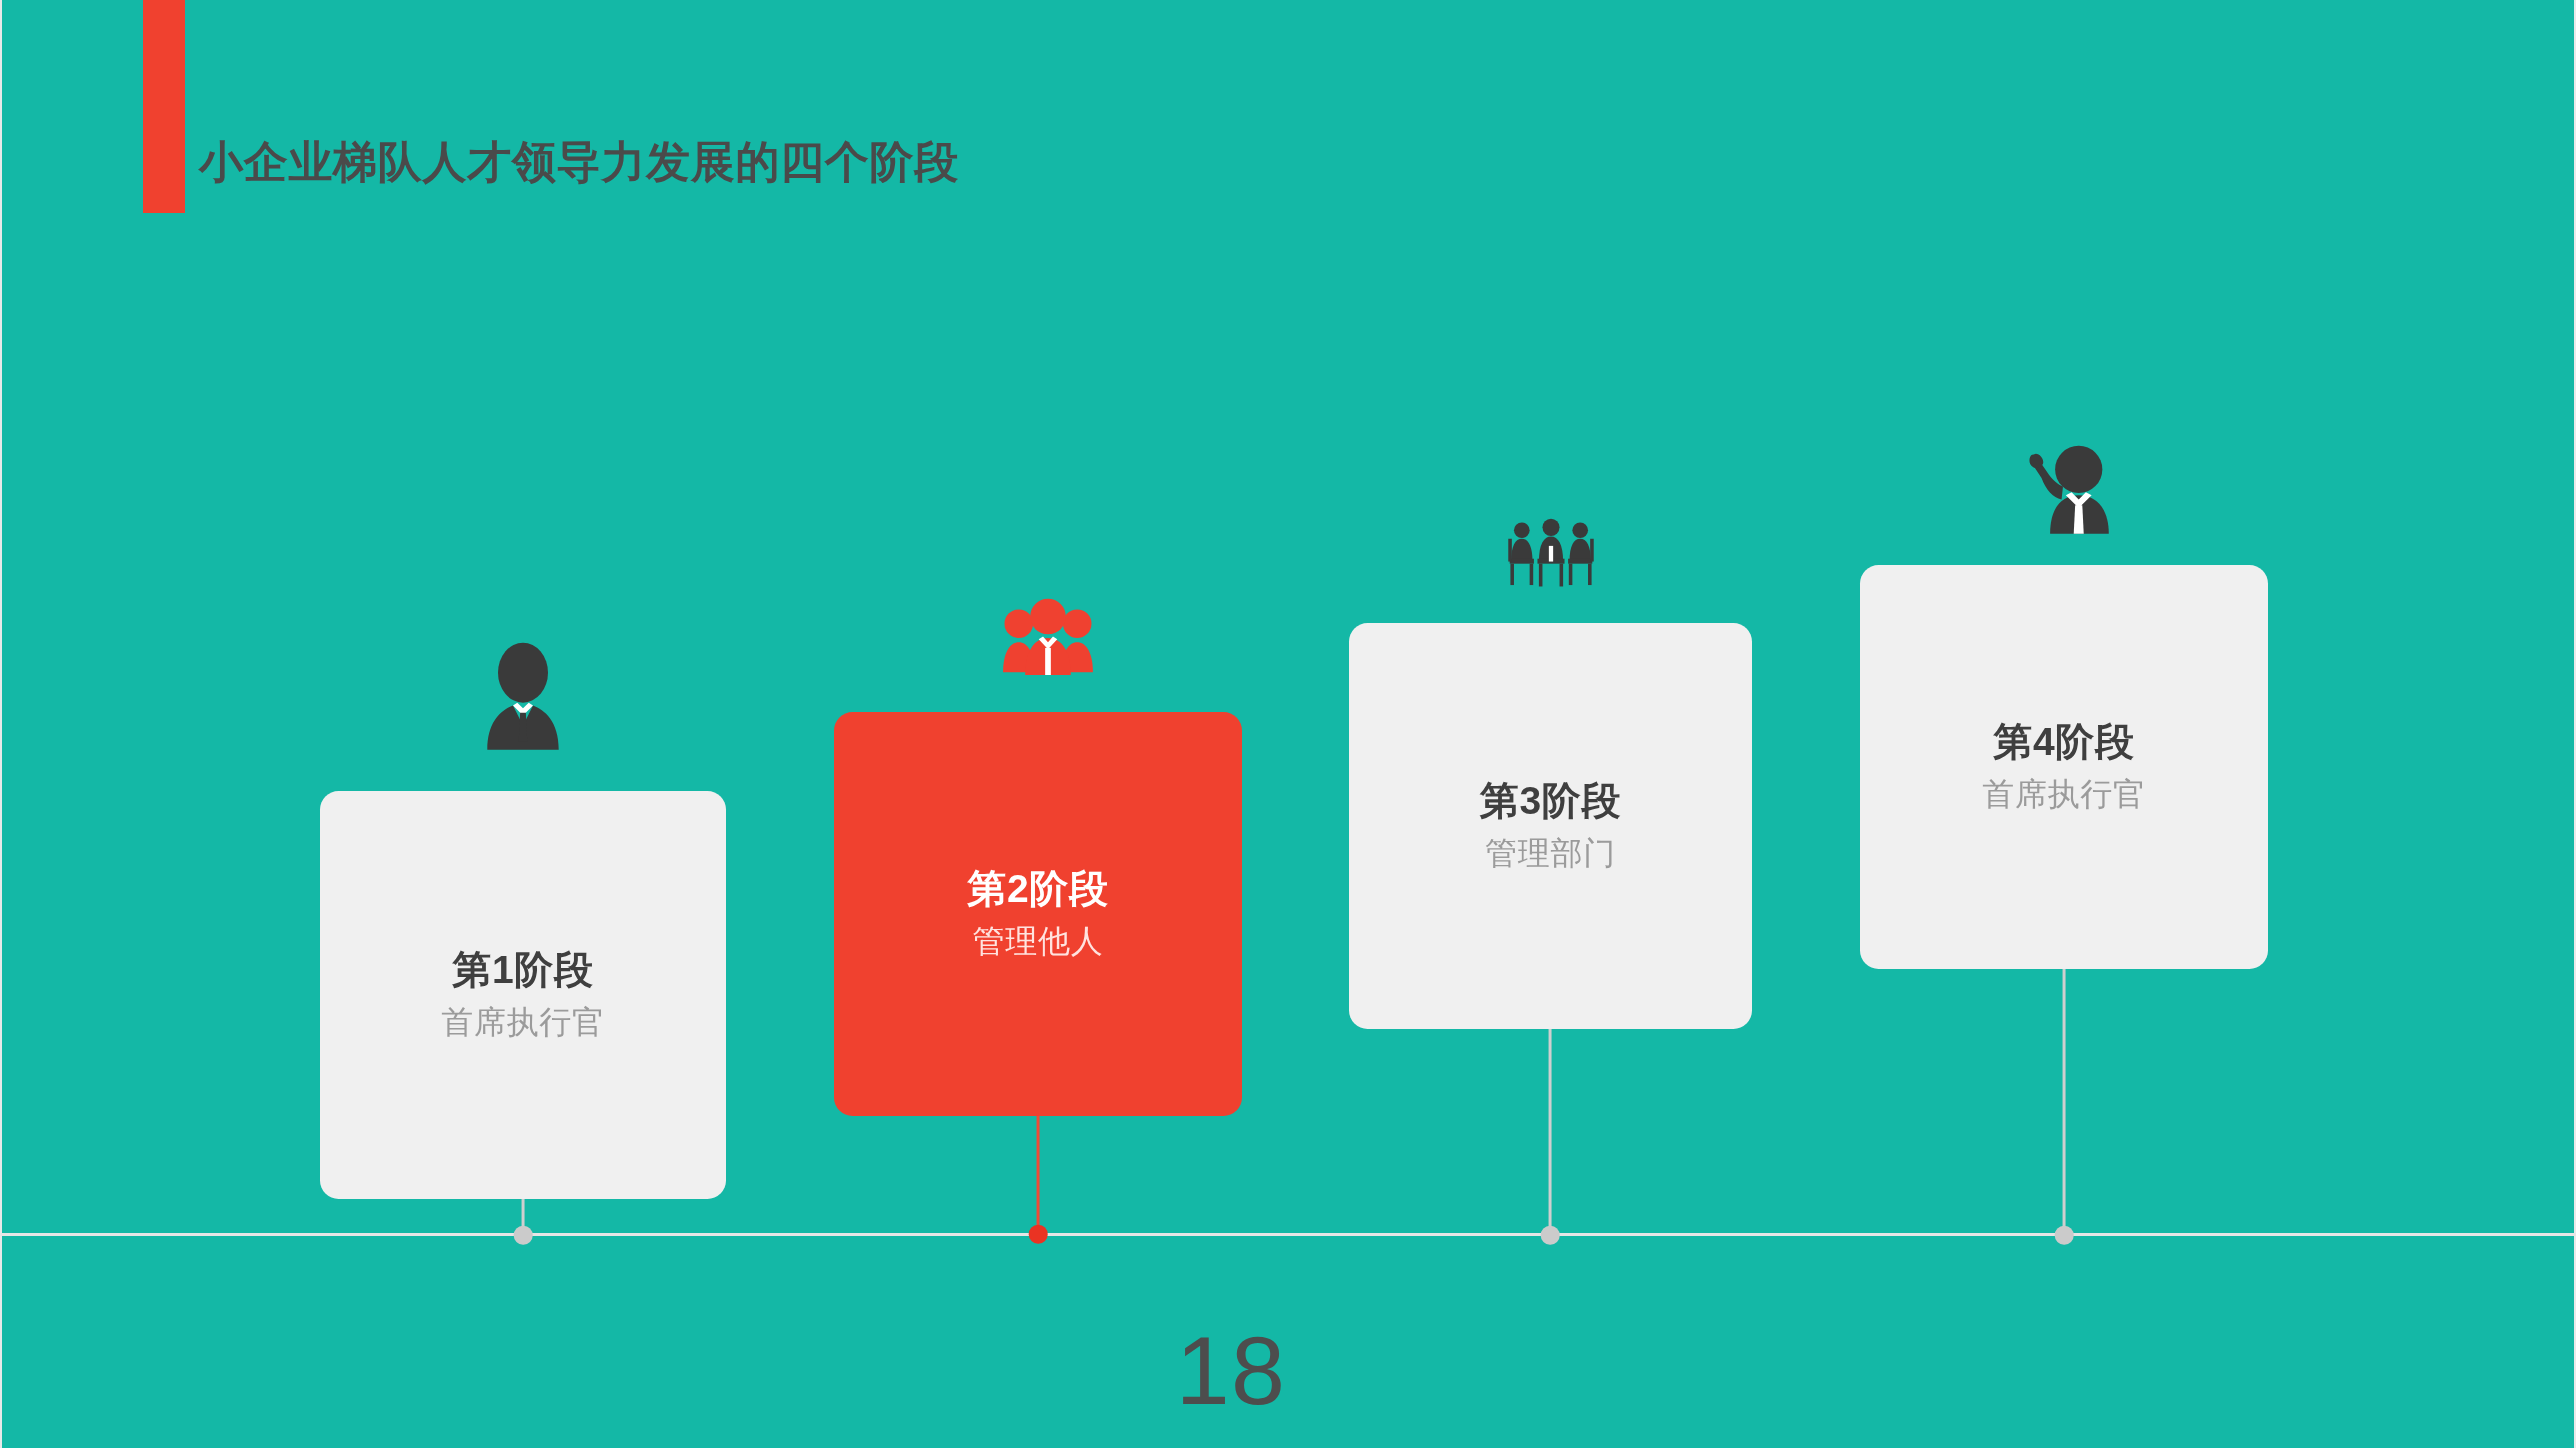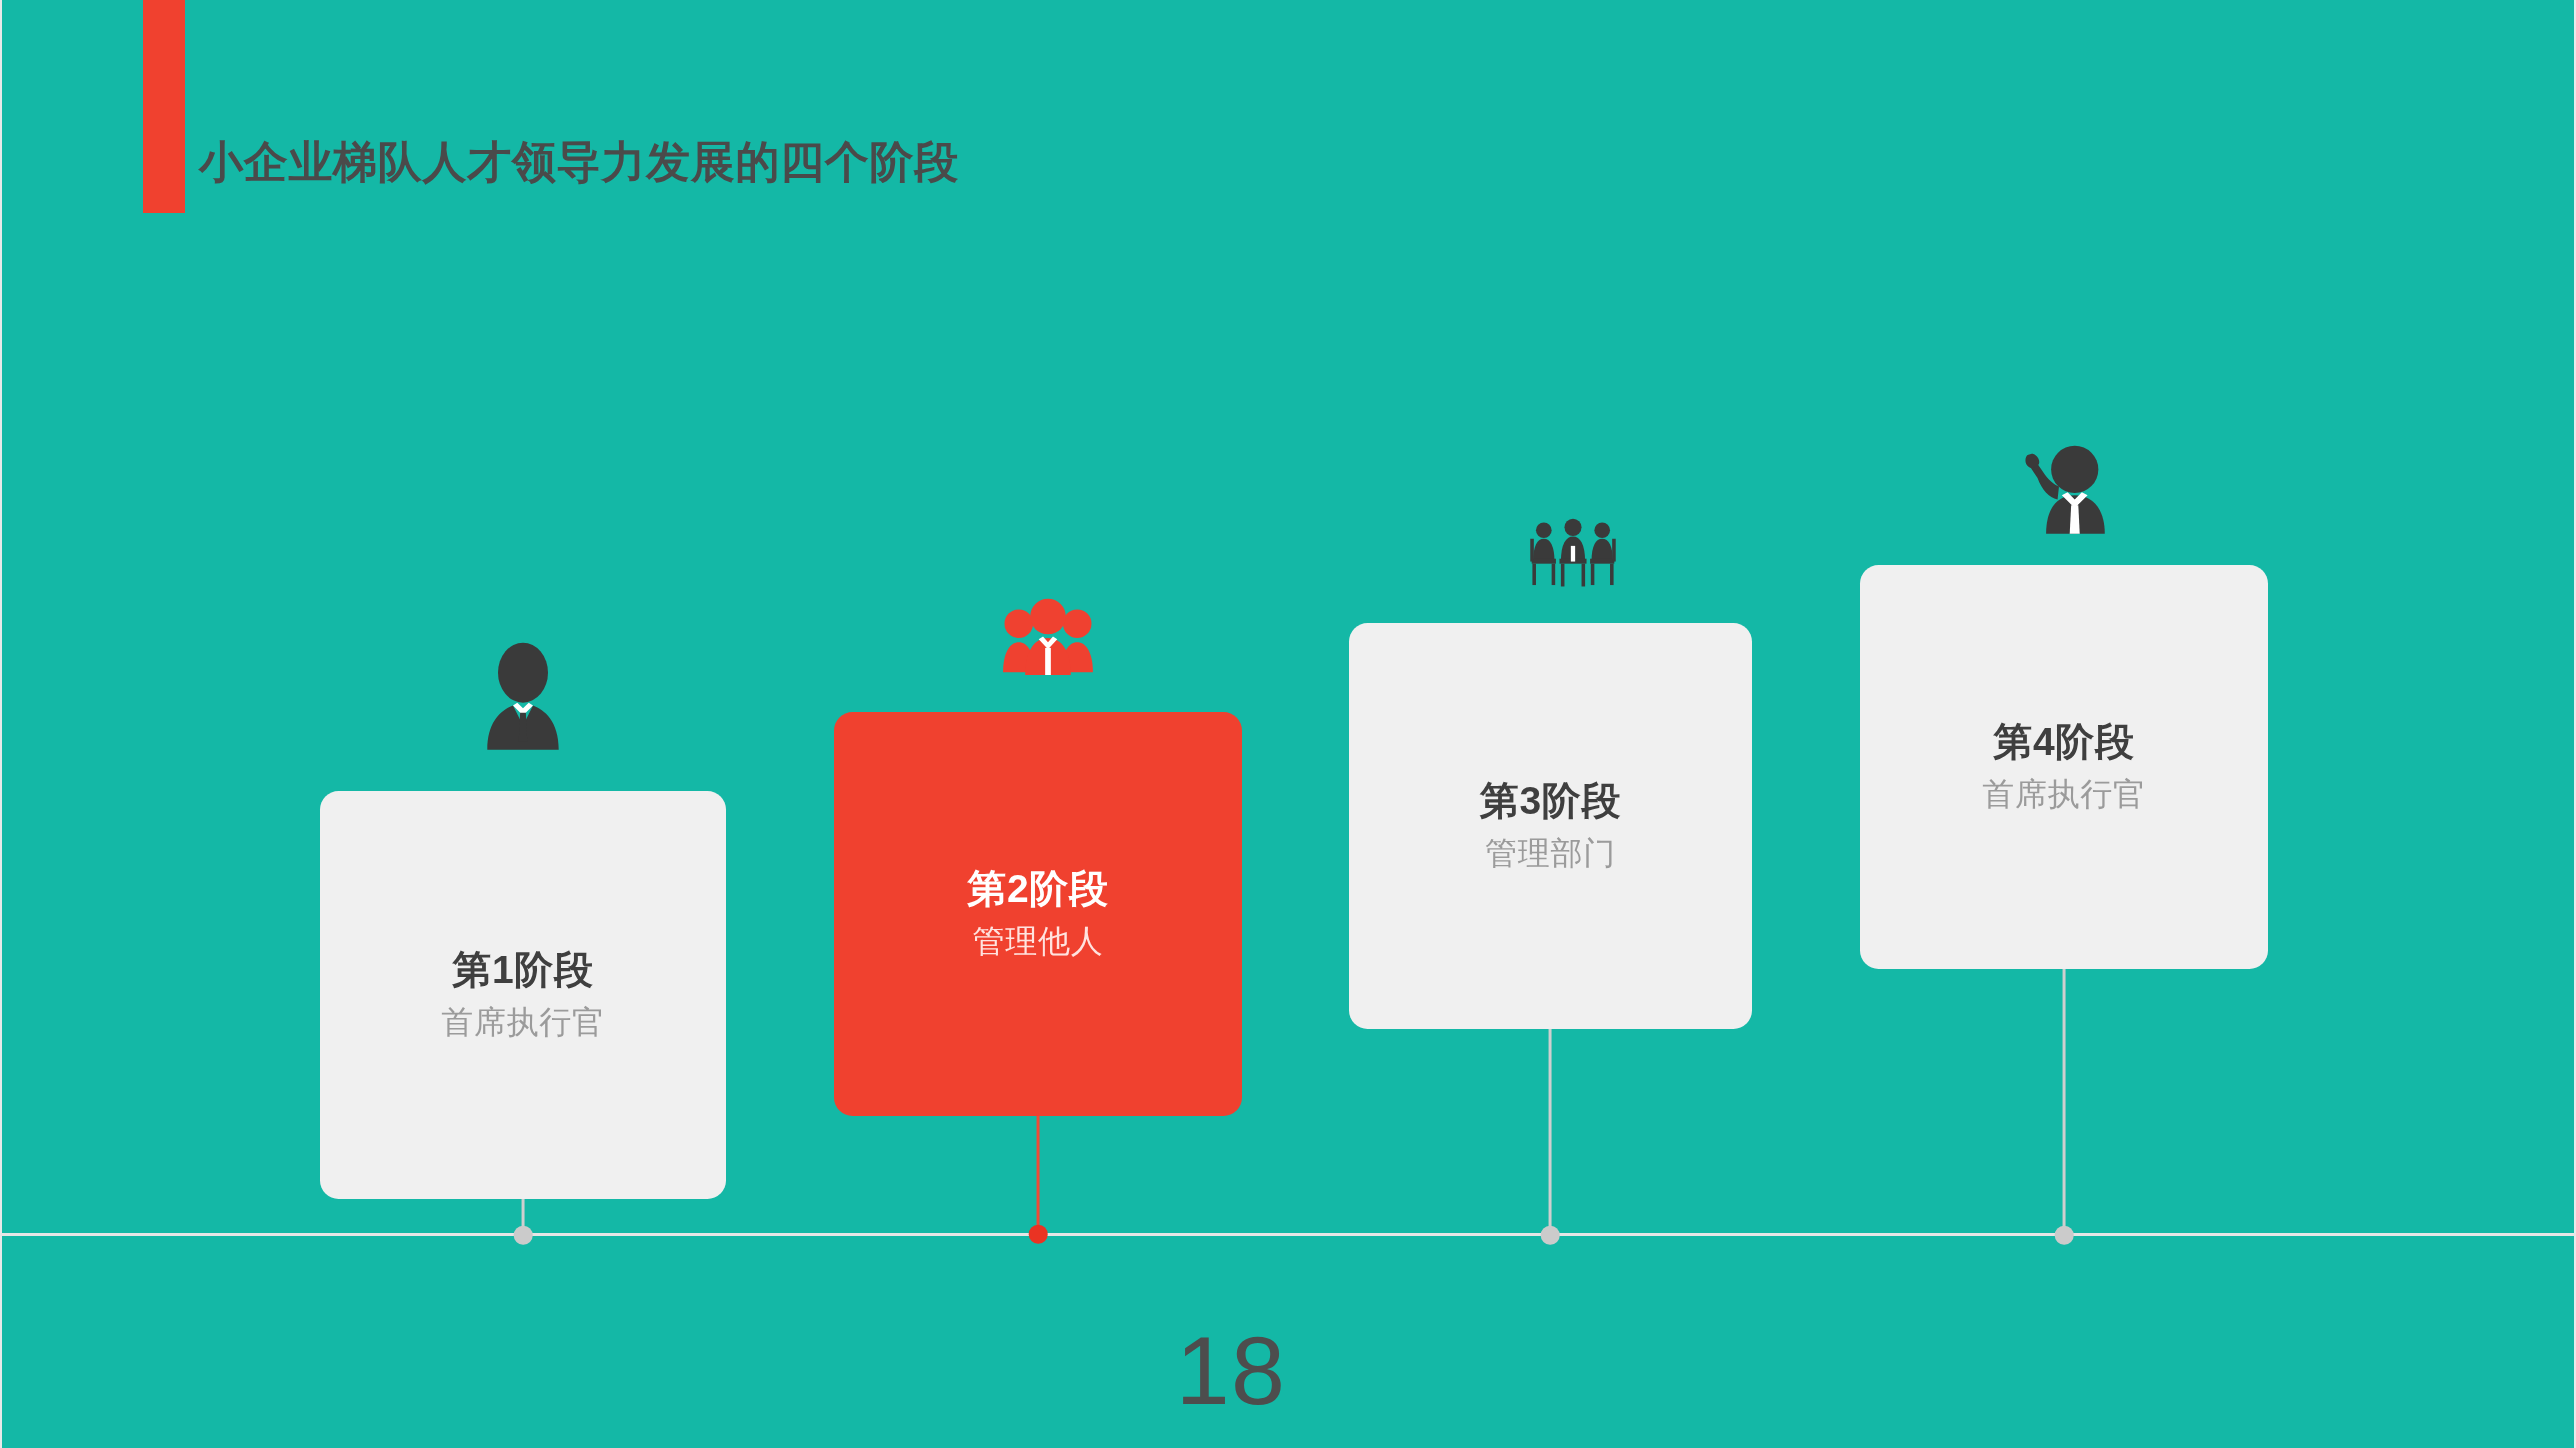--- a/index.html
+++ b/index.html
@@ -180,21 +180,21 @@
       </svg>
     </span>
     <div class="card active" style="width:408px; height:404px;">
       <div class="card-title">第2阶段</div>
       <div class="card-sub">管理他人</div>
     </div>
     <div class="stem active" style="left:204px; top:404px; height:117px;"></div>
     <div class="dot active" style="left:204px; top:522px;"></div>
   </div>
 
-  <div class="stage" style="left:1349px; top:623px; width:403px; height:406px;padding-left:44px;">
+  <div class="stage" style="left:1349px; top:623px; width:403px; height:406px;">
     <span class="icon-wrap" style="top:-106px;">
       <svg width="94" height="72" viewBox="0 0 132 100" aria-hidden="true">
 
         <circle cx="25" cy="18" r="11" fill="#3a3a3a"></circle>
         <path d="M10 62 C10 40 16 30 25 30 C34 30 40 40 40 62 Z" fill="#3a3a3a"></path>
         <rect x="8" y="58" width="34" height="7" fill="#3a3a3a"></rect>
         <rect x="9" y="65" width="5" height="30" fill="#3a3a3a"></rect>
         <rect x="36" y="65" width="5" height="30" fill="#3a3a3a"></rect>
         <rect x="6" y="30" width="5" height="32" fill="#3a3a3a"></rect>
 
@@ -214,21 +214,21 @@
       </svg>
     </span>
     <div class="card muted" style="width:403px; height:406px;">
       <div class="card-title">第3阶段</div>
       <div class="card-sub">管理部门</div>
     </div>
     <div class="stem muted" style="left:201px; top:406px; height:206px;"></div>
     <div class="dot muted" style="left:201px; top:612px;"></div>
   </div>
 
-  <div class="stage" style="left:1860px; top:565px; width:408px; height:404px;">
+  <div class="stage" style="left:1860px; top:565px; width:408px; height:404px;padding-left:8px;">
     <span class="icon-wrap" style="top:-123px;">
       <svg width="93" height="92" viewBox="0 0 130 128" aria-hidden="true">
         <circle cx="80" cy="38" r="33" fill="#3a3a3a"></circle>
         <path d="M40 128 C40 92 56 74 80 74 C104 74 122 92 122 128 Z" fill="#3a3a3a"></path>
         <path d="M62 74 L80 92 L98 74 L90 70 L80 80 L70 70 Z" fill="#ffffff"></path>
         <path d="M75 88 L85 88 L87 128 L73 128 Z" fill="#ffffff"></path>
         <path d="M56 80 C44 78 34 66 28 50 L16 32 C12 26 20 20 25 26 L36 42 C42 52 52 60 58 62 Z" fill="#3a3a3a"></path>
         <path d="M14 18 C10 22 10 30 15 34 C20 38 28 36 30 30 C32 24 26 16 20 16 Z" fill="#3a3a3a"></path>
       </svg>
     </span>

